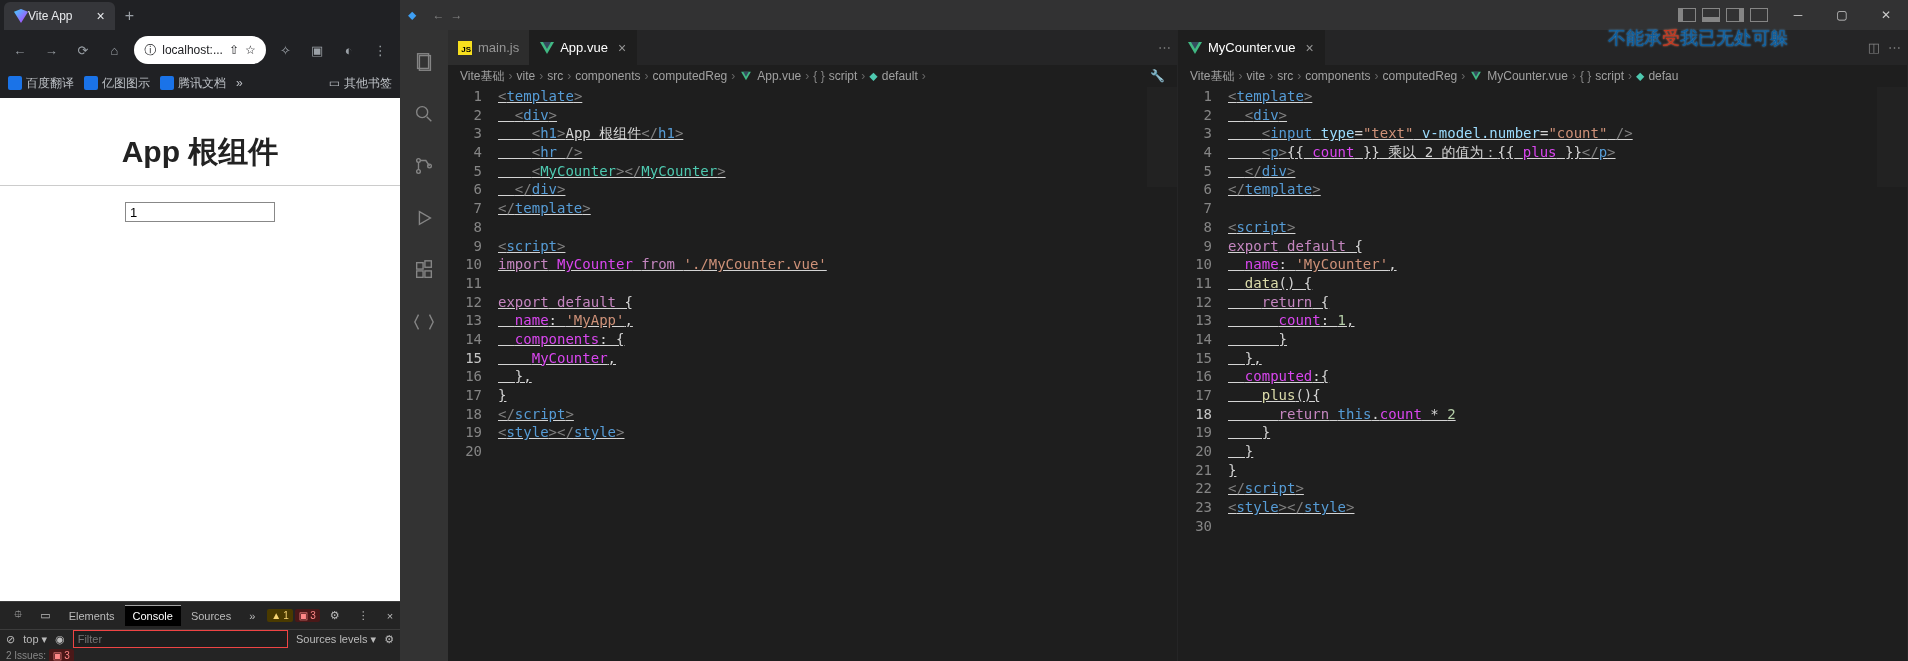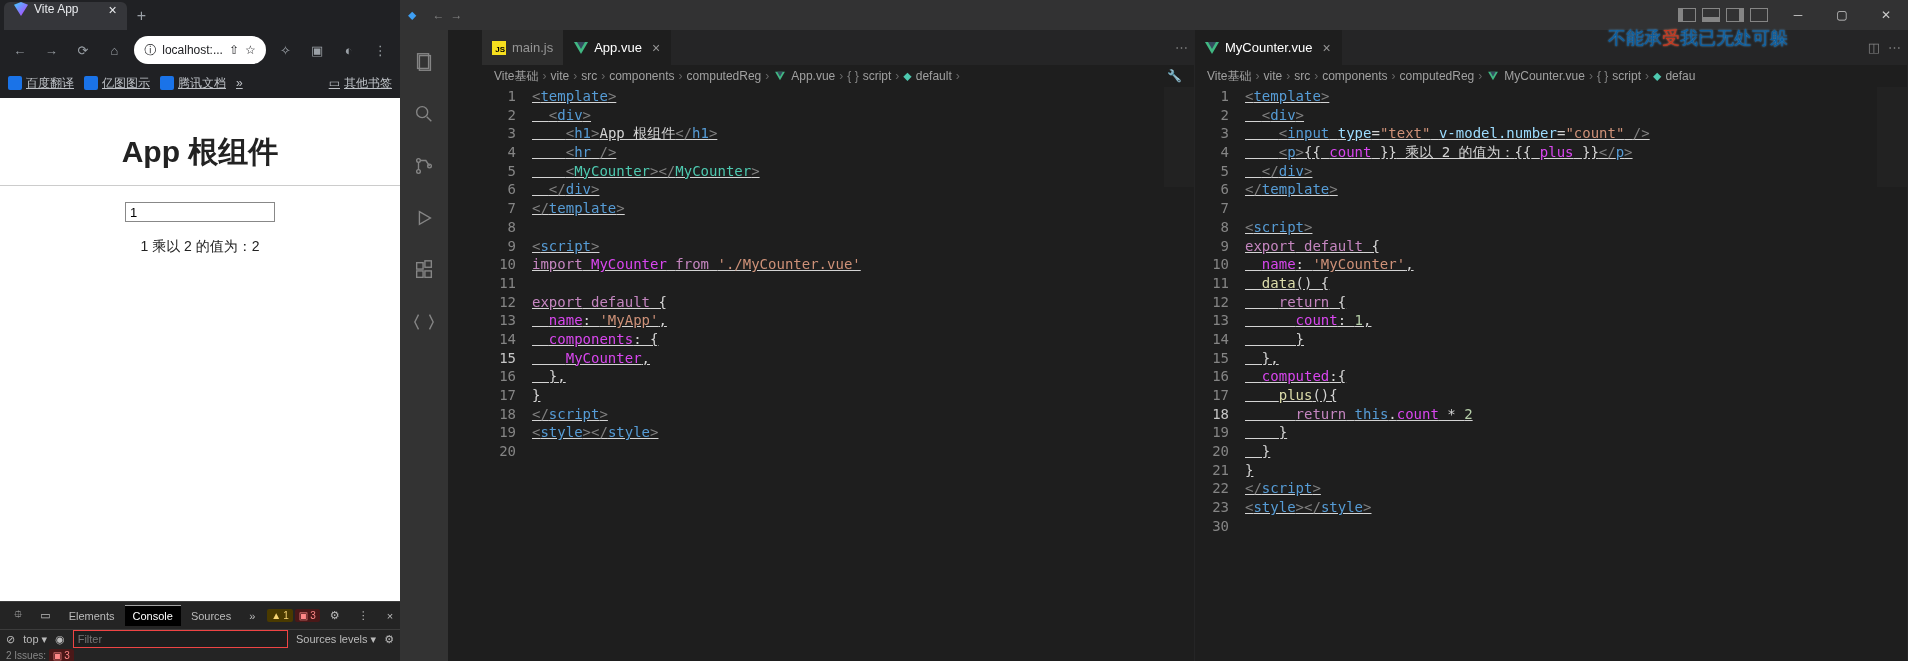--- a/index.html
+++ b/index.html
@@ -2,29 +2,29 @@
 <html><head>
 <meta charset="utf-8">
 <style>
 * { margin: 0; padding: 0; box-sizing: border-box; }
 body { font-family: "Segoe UI", Arial, sans-serif; font-size: 13px; background: #1e1e1e; color: #ccc; overflow: hidden; }
 .root { display: flex; width: 1908px; height: 661px; }
 
 
 .browser { width: 400px; display: flex; flex-direction: column; background: #202124; }
 .b-tabs { display: flex; align-items: center; height: 32px; background: #202124; padding: 0 4px; }
-.b-tab { display: flex; gap: 6px; height: 28px; padding: 0 10px; background: #35363a; border-radius: 6px 6px 0 0; font-size: 12px; color: #e8eaed; }
+.b-tab { display: flex; align-items: center; gap: 0; height: 28px; padding: 0 10px; background: #35363a; border-radius: 6px 6px 0 0; font-size: 12px; color: #e8eaed; }
 .vite-ico { width: 14px; height: 14px; background: linear-gradient(135deg,#41d1ff,#bd34fe); clip-path: polygon(50% 0,100% 20%,50% 100%,0 20%); }
 .b-close { margin-left: 24px; font-size: 14px; cursor: pointer; }
 .b-plus { padding: 4px 10px; color: #9aa0a6; cursor: pointer; font-size: 16px; }
 .b-nav { display: flex; align-items: center; gap: 8px; height: 36px; padding: 0 8px; background: #202124; }
 .nav-btn { width: 24px; height: 24px; display: flex; align-items: center; justify-content: center; color: #9aa0a6; cursor: pointer; border-radius: 4px; }
 .addr { flex: 1; display: flex; align-items: center; gap: 6px; height: 28px; background: #fff; border-radius: 14px; padding: 0 10px; color: #202124; font-size: 12px; }
 .addr .url { flex: 1; overflow: hidden; }
-.b-bookmarks { display: flex; align-items: center; gap: 10px; height: 30px; padding: 0 8px; background: #202124; color: #bdc1c6; font-size: 12px; text-decoration: underline; }
+.b-bookmarks { display: flex; align-items: center; gap: 10px; height: 30px; padding: 0 8px; background: #202124; color: #bdc1c6; font-size: 12px; }
 .bm-item { display: flex; align-items: center; gap: 4px; cursor: pointer; }
 .bm-ico { width: 14px; height: 14px; background: #1a73e8; border-radius: 2px; }
 .bm-spacer { flex: 1; }
 .b-page { flex: 1; background: #fff; color: #222; padding: 16px 0; text-align: center; overflow: auto; }
 .b-page h1 { font-size: 30px; font-weight: 700; margin: 18px 0 6px; }
 .b-page hr { margin: 12px 0 16px; border: none; border-top: 1px solid #ccc; }
 .page-input { width: 150px; height: 20px; border: 1px solid #888; padding: 1px 4px; font-size: 13px; text-align: left; }
 .page-text { margin-top: 16px; font-size: 14px; }
 .devtools { height: 60px; background: #242424; border-top: 1px solid #3c3c3c; color: #bbb; font-size: 11px; display: flex; flex-direction: column; }
 .dt-tabs { display: flex; align-items: center; height: 28px; border-bottom: 1px solid #3c3c3c; padding: 0 6px; gap: 2px; }
@@ -47,21 +47,21 @@
 .layout-ico { width: 18px; height: 14px; border: 1px solid #858585; cursor: pointer; }
 .li1 { border-left-width: 5px; } .li2 { border-bottom-width: 5px; } .li3 { border-right-width: 5px; }
 .win-btns { display: flex; }
 .win-btn { width: 44px; height: 30px; display: flex; align-items: center; justify-content: center; cursor: pointer; color: #ccc; }
 
 .vs-body { flex: 1; display: flex; }
 .activity { width: 48px; background: #333333; display: flex; flex-direction: column; align-items: center; padding-top: 8px; gap: 4px; }
 .act-btn { width: 48px; height: 48px; display: flex; align-items: center; justify-content: center; color: #858585; cursor: pointer; }
 .act-btn svg { width: 22px; height: 22px; }
 
-.editors { flex: 1; display: flex; margin-left: 34px; }
+.editors { flex: 1; display: flex; }
 .editor-col { flex: 1; display: flex; flex-direction: column; border-right: 1px solid #252526; min-width: 0; }
 .tabs { height: 35px; background: #252526; display: flex; align-items: stretch; }
 .tab { display: flex; align-items: center; gap: 6px; padding: 0 10px; font-size: 13px; color: #969696; background: #2d2d2d; border-right: 1px solid #1e1e1e; cursor: pointer; }
 .tab.active { background: #1e1e1e; color: #fff; }
 .tab-ico { width: 14px; height: 14px; }
 .js-ico { background: #f7df1e; color: #000; font-size: 8px; font-weight: bold; display: flex; align-items: flex-end; justify-content: flex-end; padding: 1px; }
 .vue-ico { width: 0; height: 0; border-left: 7px solid transparent; border-right: 7px solid transparent; border-top: 12px solid #41b883; position: relative; }
 .vue-ico::after { content: ""; position: absolute; top: -12px; left: -4px; width: 0; height: 0; border-left: 4px solid transparent; border-right: 4px solid transparent; border-top: 7px solid #35495e; }
 .tab-x { font-size: 14px; color: #969696; margin-left: 4px; }
 .tab-actions { margin-left: auto; display: flex; align-items: center; padding: 0 6px; gap: 8px; color: #858585; }
@@ -130,21 +130,20 @@
           <span>腾讯文档</span>
         </span>
       <span>»</span>
       <span class="bm-spacer"></span>
       <span class="bm-item">▭ <span>其他书签</span></span>
     </div>
     <div class="b-page">
       <h1>App 根组件</h1>
       <hr>
       <input class="page-input" value="1" style="">
-      <div class="page-text">1 乘以 2 的值为：2</div>
     </div>
     <div class="devtools">
       <div class="dt-tabs">
         <span class="dt-tab">⯐</span>
         <span class="dt-tab">▭</span>
         <span class="dt-tab">Elements</span>
         <span class="dt-tab active">Console</span>
         <span class="dt-tab">Sources</span>
         <span class="dt-tab">»</span>
         <span style="flex:1"></span>

